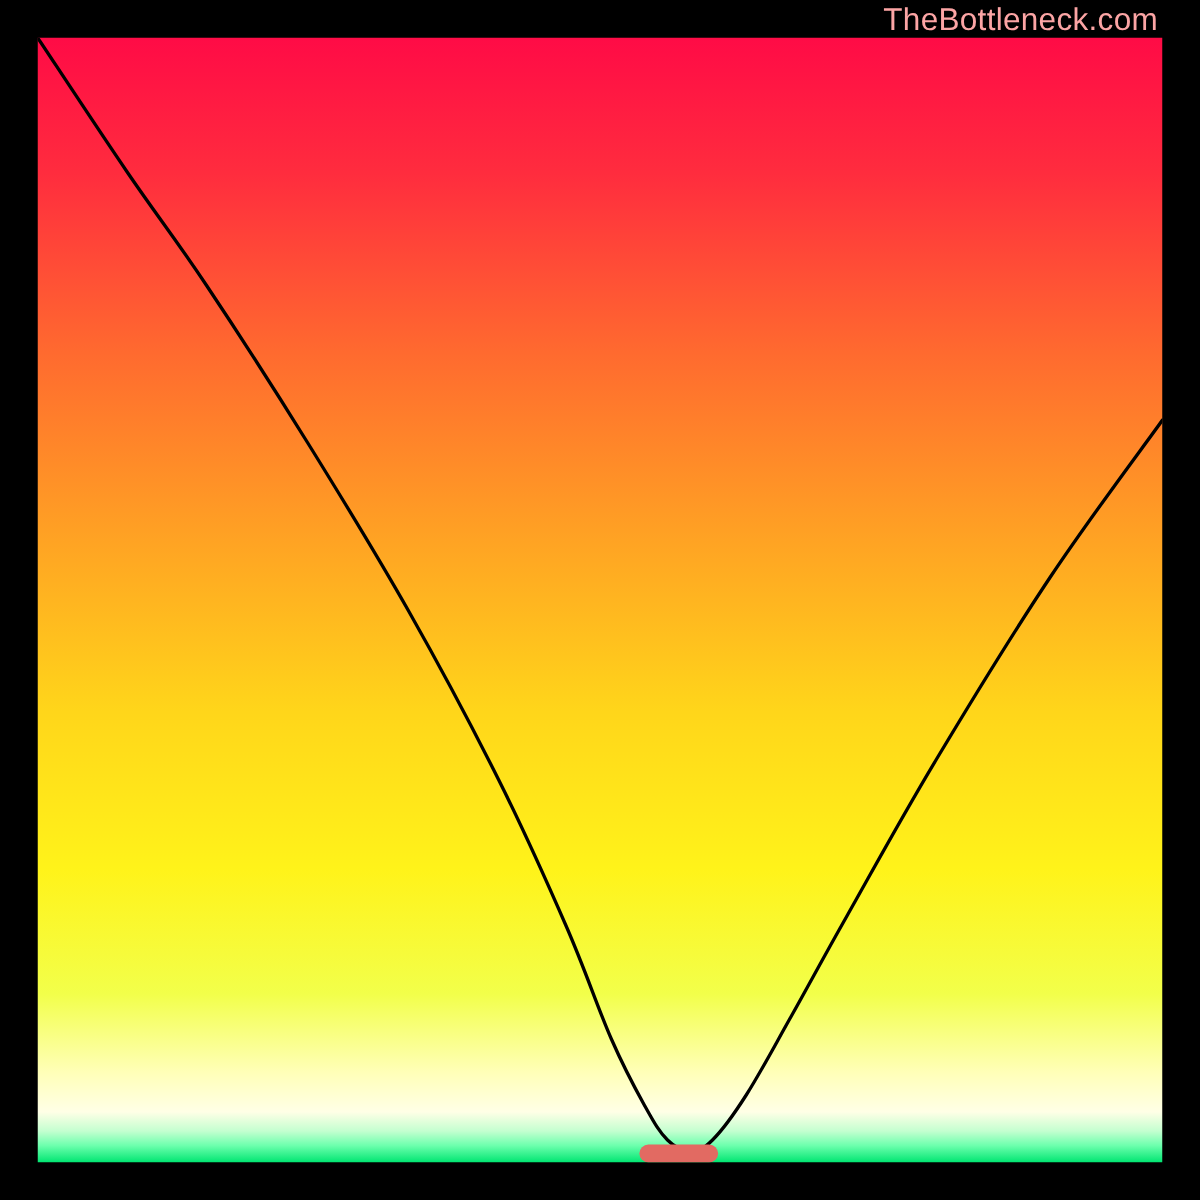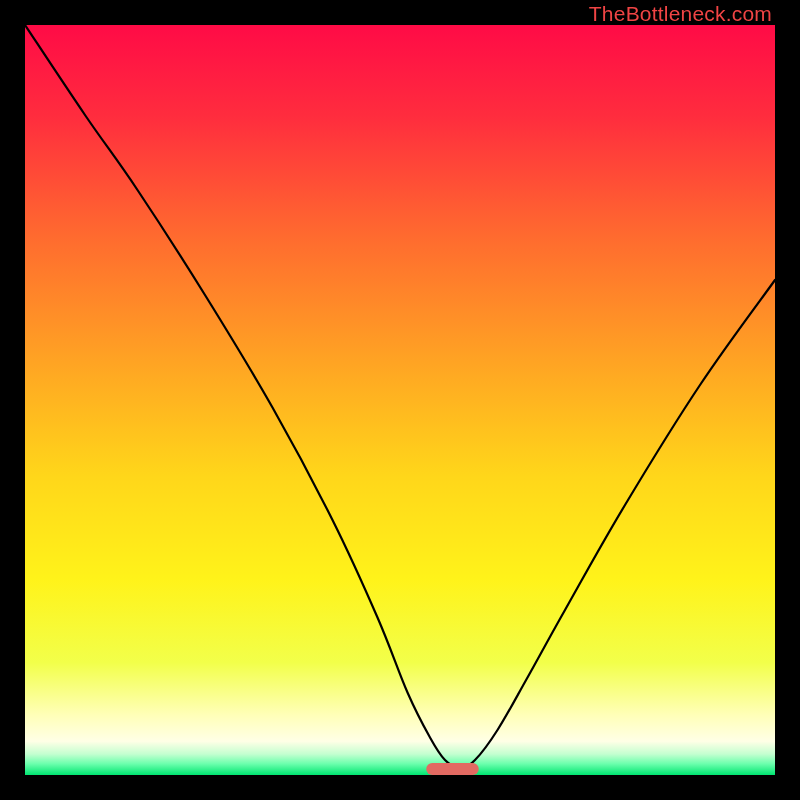--- a/index.html
+++ b/index.html
@@ -23,21 +23,21 @@
     position: absolute;
     left: 0;
     top: 0;
     width: 750px;
     height: 750px;
   }
   .watermark {
     position: absolute;
     top: 2px;
     right: 28px;
-    color: #ef4444;
+    color: #fca5a5;
     font-size: 21px;
     font-weight: 400;
     letter-spacing: 0.2px;
   }
   svg {
     display: block;
   }
 </style>
 </head>
 <body>

